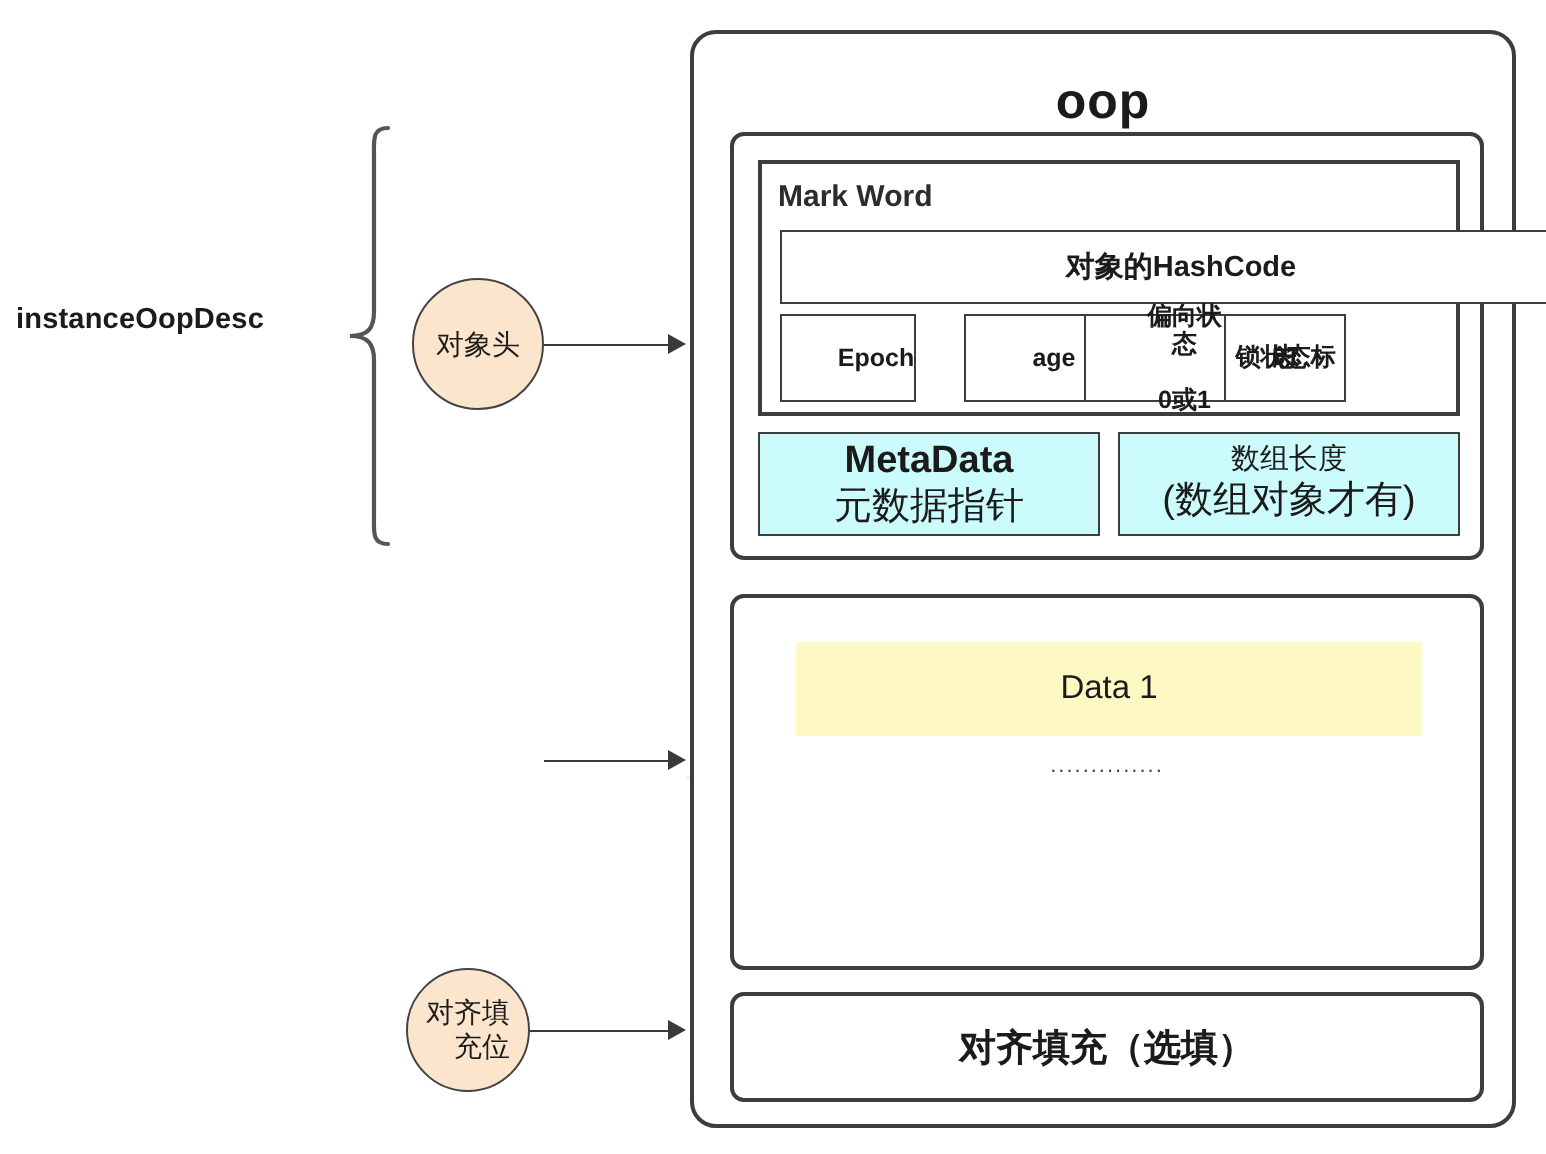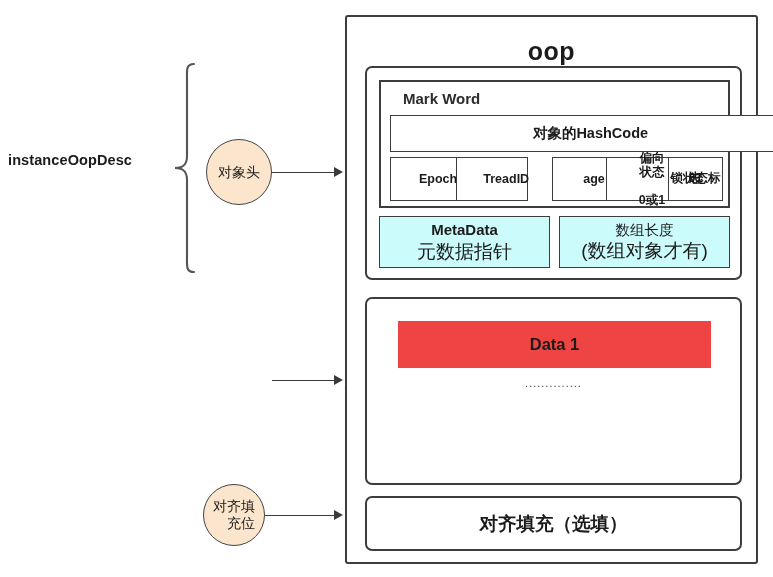--- a/index.html
+++ b/index.html
@@ -82,21 +82,21 @@
   }
 
   
   .oop-box {
     position: absolute;
     left: 345px;
     top: 15px;
     width: 413px;
     height: 549px;
     border: 2.4px solid #3d3d3d;
-    border-radius: 3px;
+    border-radius: 13px;
     background: #ffffff;
     box-sizing: border-box;
   }
   .oop-title {
     position: absolute;
     top: 20px;
     left: 0;
     width: 100%;
     text-align: center;
     font-size: 25px;
@@ -125,21 +125,21 @@
     left: 12px;
     top: 12px;
     width: 351px;
     height: 128px;
     border: 2.2px solid #3d3d3d;
     background: #ffffff;
     box-sizing: border-box;
   }
   .markword-title {
     position: absolute;
-    left: 22px;
+    left: 8px;
     top: 8px;
     font-size: 15px;
     font-weight: 700;
     color: #2c2c2c;
   }
   .hashcode-row {
     position: absolute;
     left: 9px;
     top: 33px;
     width: 401px;
@@ -213,36 +213,36 @@
     display: flex;
     flex-direction: column;
     align-items: center;
     justify-content: center;
     text-align: center;
     font-size: 14px;
     line-height: 1.22;
     color: #1b1b1b;
     box-sizing: border-box;
   }
-  .meta-cell .big { font-weight: 700; font-size: 15px; }
+  .meta-cell .big { font-weight: 700; font-size: 19px; }
   .meta-cell .sub { font-weight: 400; font-size: 19px; }
   .meta-cell .l1 { font-weight: 400; font-size: 14.5px; text-align: right; }
 
   
   .data-block {
     position: absolute;
     left: 31px;
     width: 313px;
     height: 47px;
-    background: #ef4444;
+    background: #fef9c3;
     display: flex;
     align-items: center;
     justify-content: center;
     font-size: 16.5px;
-    font-weight: 700;
+    font-weight: 400;
     color: #1b1b1b;
     box-sizing: border-box;
   }
   #data-one { top: 22px; }
   #data-n   { top: 110px; }
   .ellipsis {
     position: absolute;
     left: 0;
     top: 78px;
     width: 100%;
@@ -310,23 +310,20 @@
     <div class="section" id="section-header">
 
       <div class="markword">
         <div class="markword-title">Mark Word</div>
 
         <div class="hashcode-row">对象的HashCode</div>
 
         <div class="fields-row">
           <div class="field-cell cell-epoch">
             <span>Epoch</span>
-          </div>
-          <div class="field-cell cell-tid">
-            <span>TreadID</span>
           </div>
           <div class="field-cell cell-age">
             <span>age</span>
           </div>
           <div class="field-cell cell-bias">
             <span>
               <span>偏向状态</span><br>
               <span>0或1</span>
             </span>
           </div>

